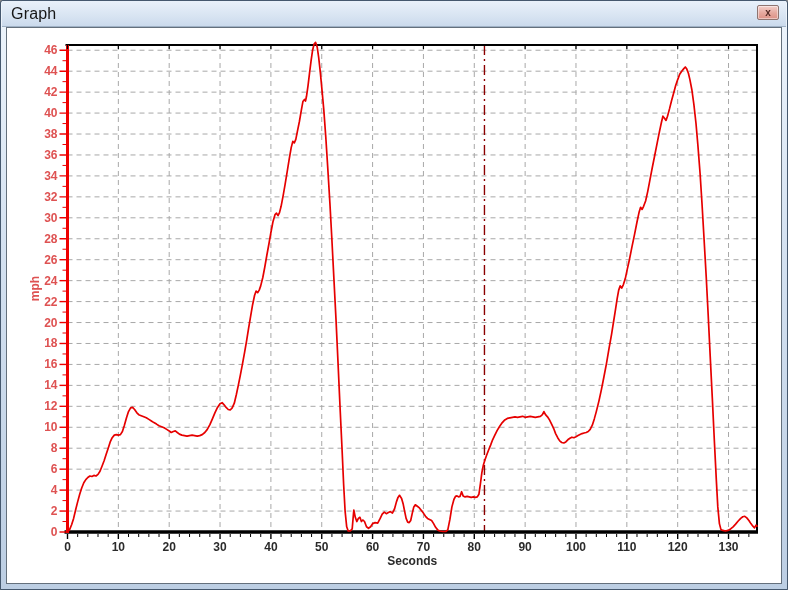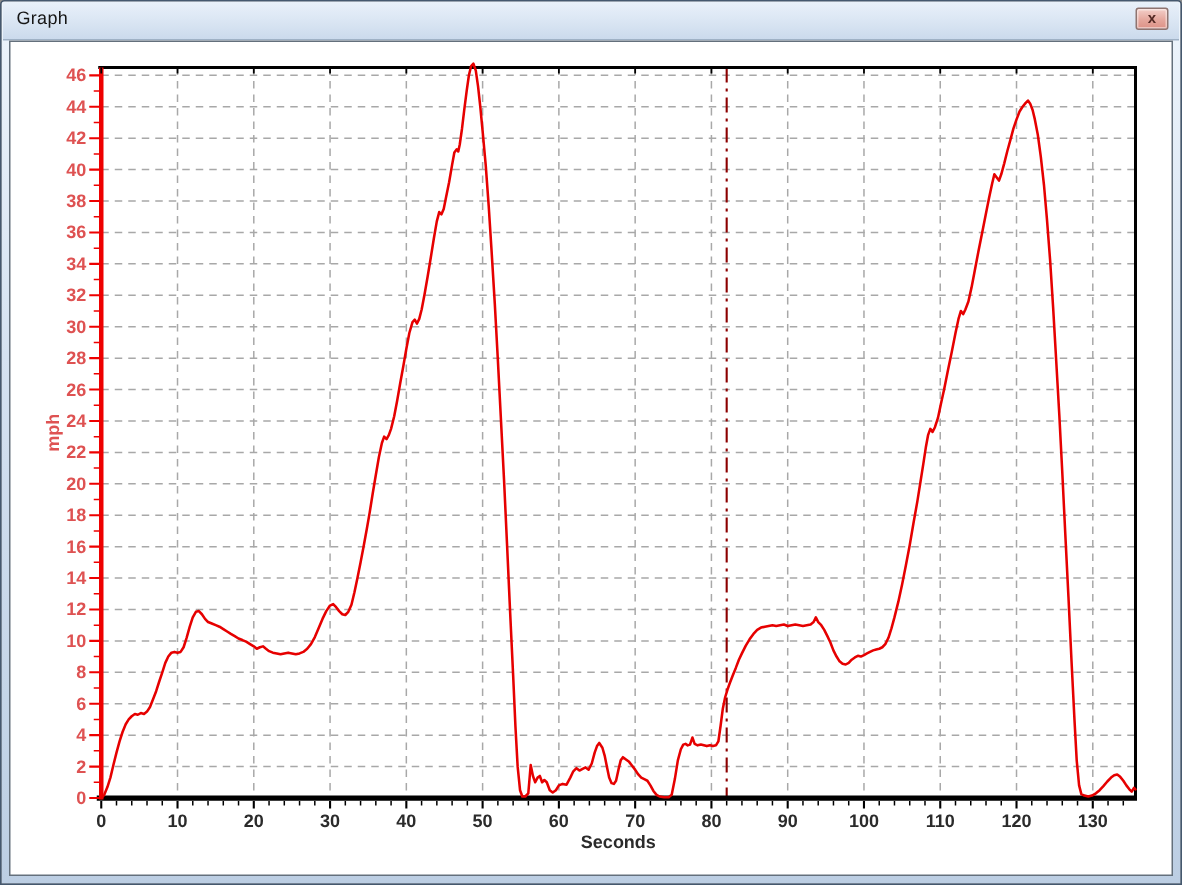--- a/index.html
+++ b/index.html
@@ -8,21 +8,21 @@
     border:1px solid #45586e;border-radius:3px 3px 0 0;
     background:linear-gradient(180deg,#eef5fc 0%,#d5e2f1 40%,#bcceE3 100%);
     overflow:hidden;
   }
   .titlebar{
     position:absolute;left:1px;top:0;right:1px;height:25px;
     background:linear-gradient(180deg,#e9f1fa 0%,#d8e4f2 60%,#cbdaec 100%);
     border-bottom:1px solid #9fb1c5;
   }
   .titlebar .title{
-    position:absolute;left:9px;top:4px;font-size:12px;color:#161616;letter-spacing:.2px;
+    position:absolute;left:9px;top:4px;font-size:16px;color:#161616;letter-spacing:.2px;
   }
   .close-btn{
     position:absolute;right:7px;top:4px;width:22px;height:15px;box-sizing:border-box;
     border:1px solid #8e7470;border-radius:2px;
     background:linear-gradient(180deg,#f3cfc9 0%,#e5a79d 55%,#dd9287 100%);
     box-shadow:inset 0 0 0 1px rgba(255,255,255,.45);
     text-align:center;cursor:default;
   }
   .close-btn span{
     display:block;font-size:10px;font-weight:bold;line-height:13px;color:#532924;

